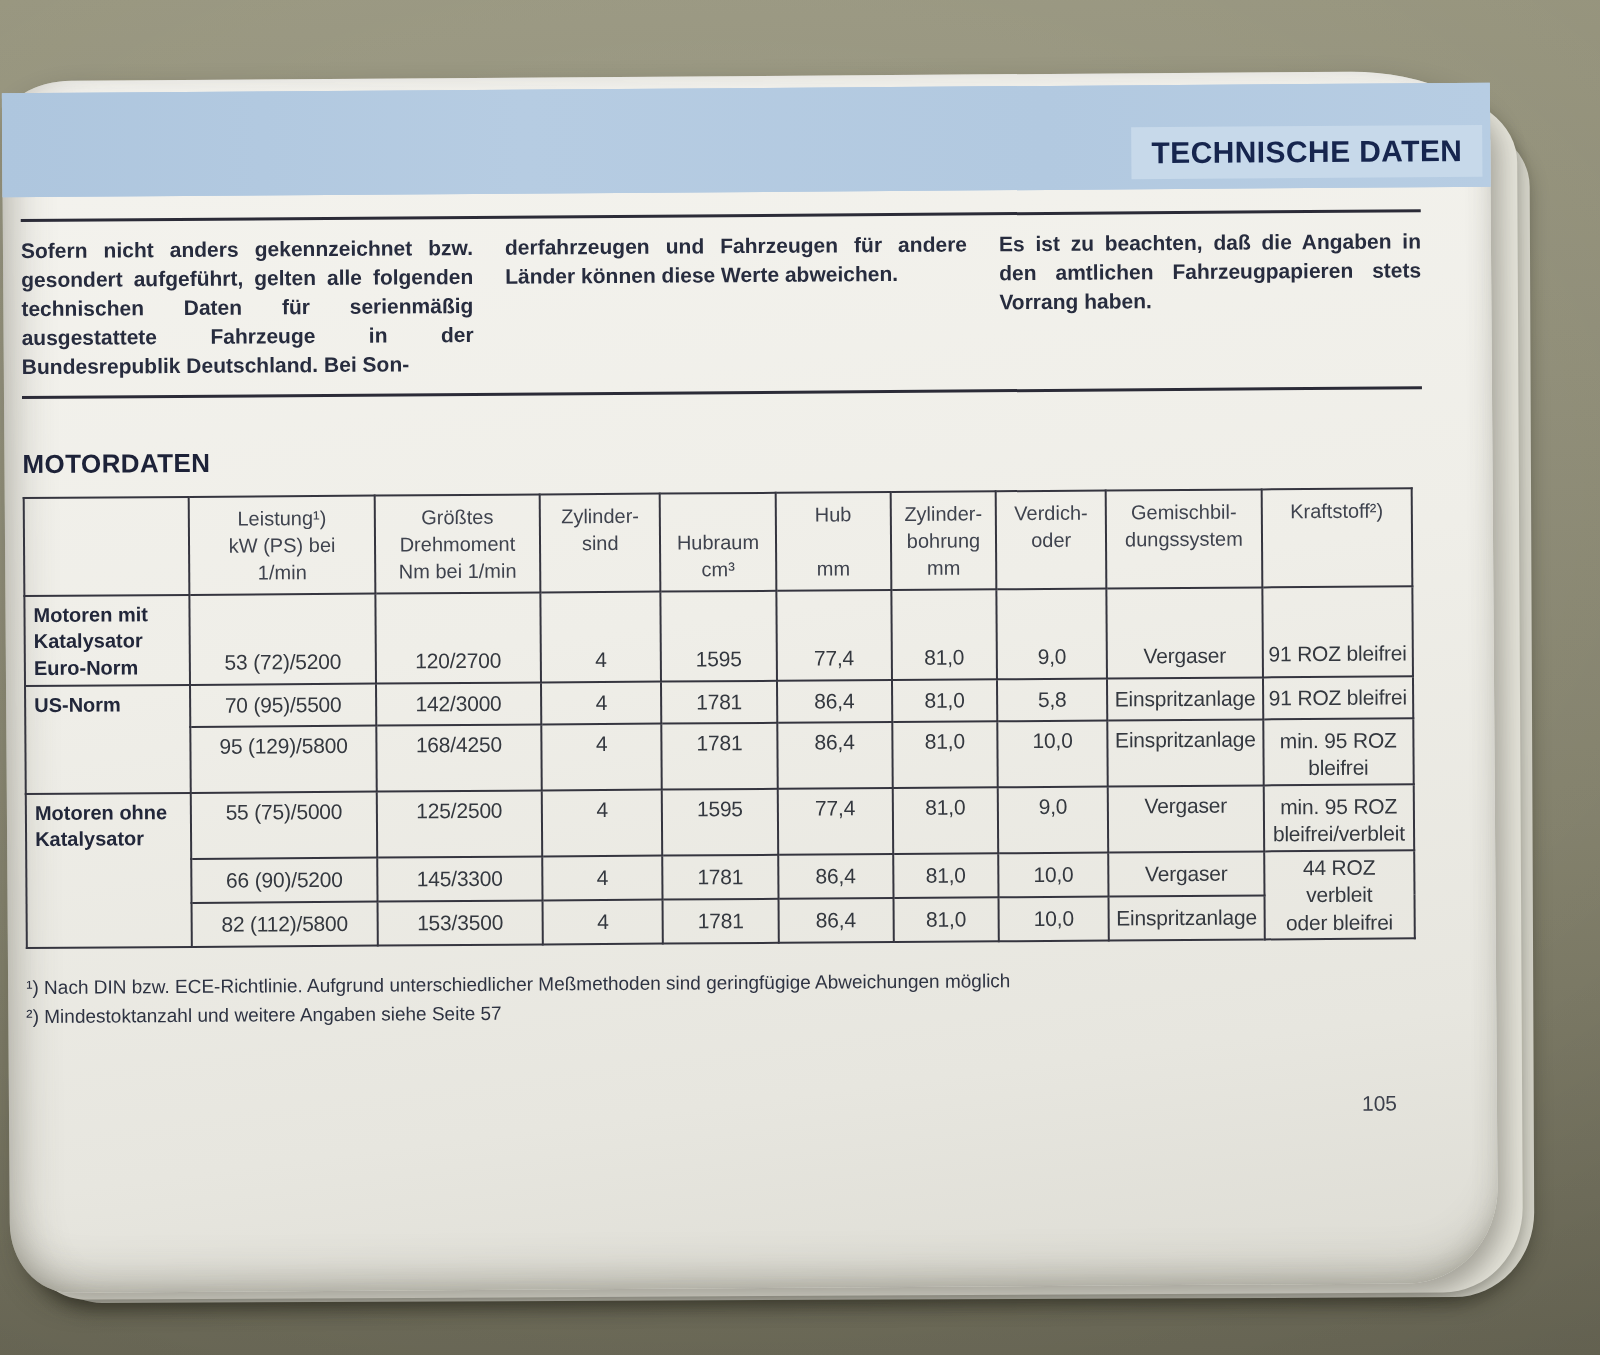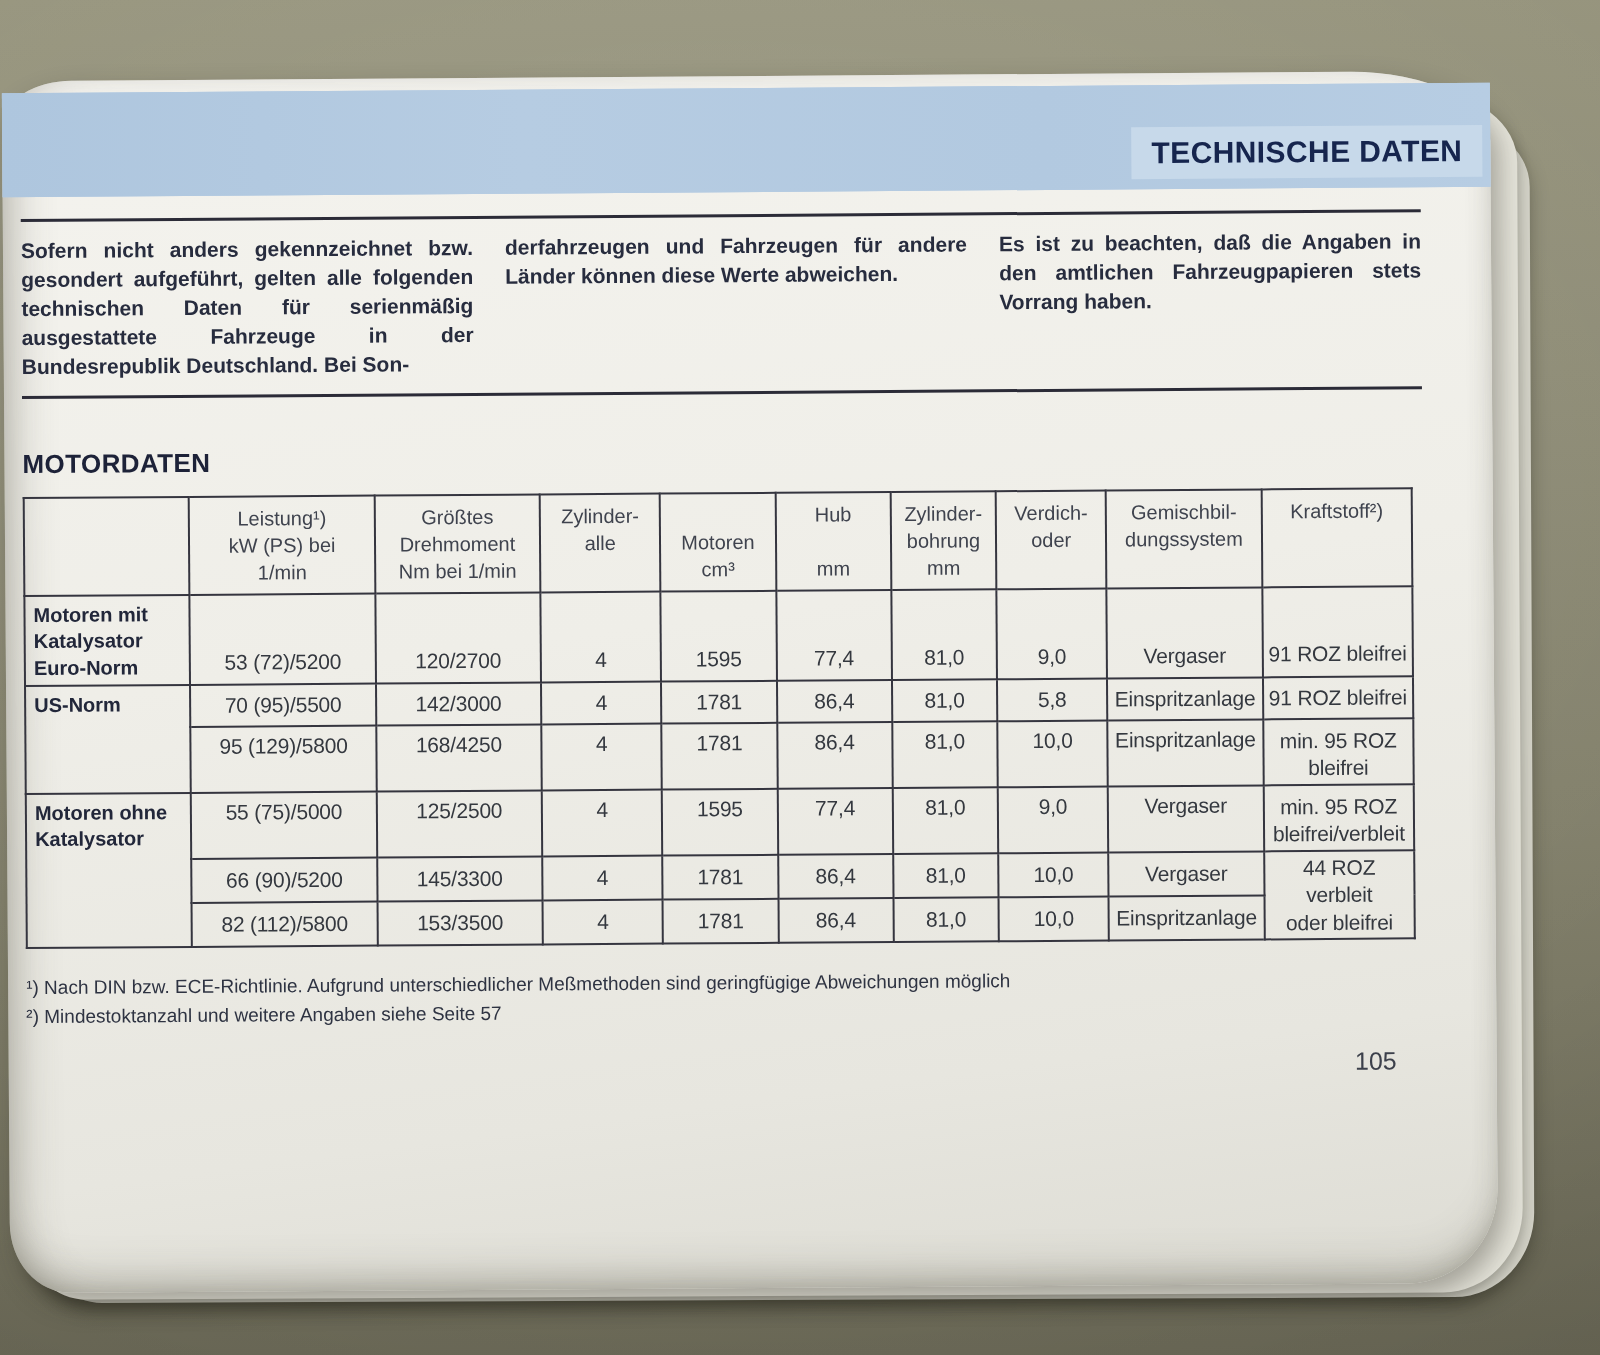--- a/index.html
+++ b/index.html
@@ -56,21 +56,21 @@
   td{font-size:21px;color:#34383f;text-align:center;vertical-align:middle;padding:2px 3px;letter-spacing:-0.2px;}
   td.lbl{font-weight:700;font-size:20px;color:#22273a;text-align:left;vertical-align:top;
          padding:5px 4px 4px 8px;line-height:1.32;letter-spacing:0;}
   tr.r1{height:86px;} tr.r2{height:42px;} tr.r3{height:66px;}
   tr.r4{height:66px;} tr.r5{height:44px;} tr.r6{height:44px;}
   tr.r1 td.val{vertical-align:bottom;padding-bottom:9px;}
   tr.r3 td.val, tr.r4 td.val{vertical-align:top;padding-top:7px;}
   td.fuel div{line-height:1.3;}
   .footnotes{margin-top:24px;}
   .footnote{font-size:19px;color:#2e3342;line-height:1.55;padding-left:28px;text-indent:-28px;}
-  .page-number{position:absolute;top:975px;right:100px;font-size:25px;color:#3c404b;}
+  .page-number{position:absolute;top:1020px;right:100px;font-size:21px;color:#3c404b;}
 </style>
 </head>
 <body>
 
 <div class="photo">
   <div class="stack2"></div>
   <div class="stack1"></div>
 
   <div class="page">
     <div class="band" style="background-color:#b3c9e1;">
@@ -111,25 +111,25 @@
               <div class="hl">kW (PS) bei</div>
               <div class="hl">1/min</div>
             </th>
             <th>
               <div class="hl">Größtes</div>
               <div class="hl">Drehmoment</div>
               <div class="hl">Nm bei 1/min</div>
             </th>
             <th>
               <div class="hl">Zylinder-</div>
-              <div class="hl">alle</div>
+              <div class="hl">sind</div>
             </th>
             <th>
               <div class="hl"></div>
-              <div class="hl">Motoren</div>
+              <div class="hl">Hubraum</div>
               <div class="hl">cm³</div>
             </th>
             <th>
               <div class="hl">Hub</div>
               <div class="hl"></div>
               <div class="hl">mm</div>
             </th>
             <th>
               <div class="hl">Zylinder-</div>
               <div class="hl">bohrung</div>

